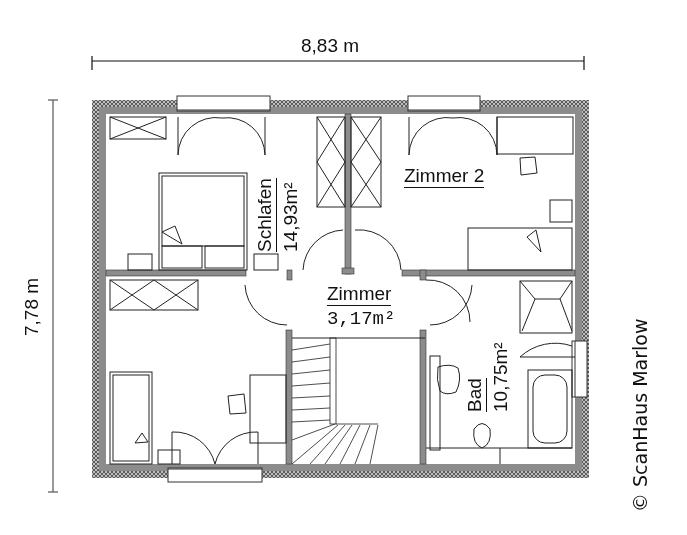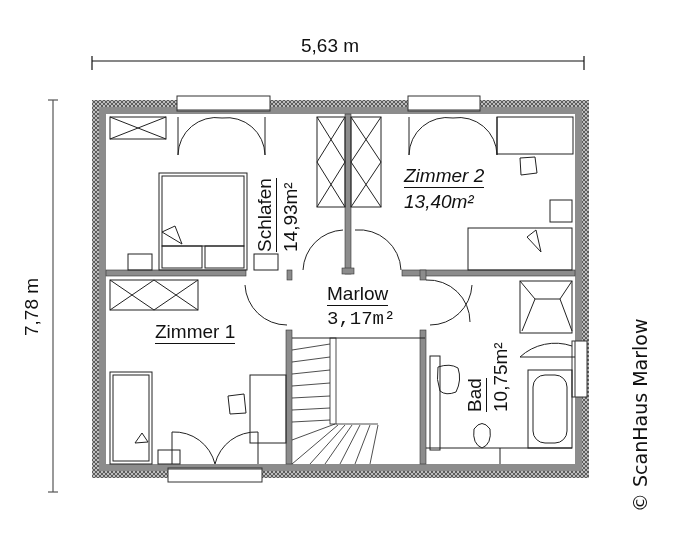--- a/index.html
+++ b/index.html
@@ -159,40 +159,38 @@
 
     <rect x="528" y="370" width="44" height="78"></rect>
     <rect x="533" y="375" width="34" height="68" rx="12"></rect>
     <path d="M520,357 A52,52 0 0 1 572,346"></path>
     <line x1="520" y1="357" x2="575" y2="357"></line>
     <line x1="426" y1="448" x2="572" y2="448"></line>
     <line x1="500" y1="448" x2="500" y2="464"></line>
   </g>
 </svg>
 
-<div class="lbl dim" style="left:301px; top:36px;">5,63 m</div>
+<div class="lbl dim" style="left:301px; top:36px;">8,83 m</div>
 <div class="lbl dim vert" style="left:22px; top:336px;">7,78 m</div>
 
 <div class="lbl vert" style="left:255px; top:252px;">
   <span class="room-name">Schlafen</span>
   <span class="room-area">14,93m²</span>
 </div>
 
-<div class="lbl" style="left:404px; top:166px;font-style:italic;">
+<div class="lbl" style="left:404px; top:166px;">
   <span class="room-name">Zimmer 2</span>
-  <span class="room-area">13,40m²</span>
 </div>
 
 <div class="lbl" style="left:327px; top:284px;">
-  <span class="room-name">Marlow</span>
+  <span class="room-name">Zimmer</span>
   <span class="room-area" style="margin-left:-0px;font-family:Liberation Mono, monospace;">3,17m²</span>
 </div>
 
 <div class="lbl" style="left:155px; top:322px;">
-  <span class="room-name">Zimmer 1</span>
 </div>
 
 <div class="lbl vert" style="left:465px; top:412px;">
   <span class="room-name">Bad</span>
   <span class="room-area">10,75m²</span>
 </div>
 
 <div class="lbl copy vert" style="left:631px; top:512px;">© ScanHaus Marlow</div>
 
 </body></html>

